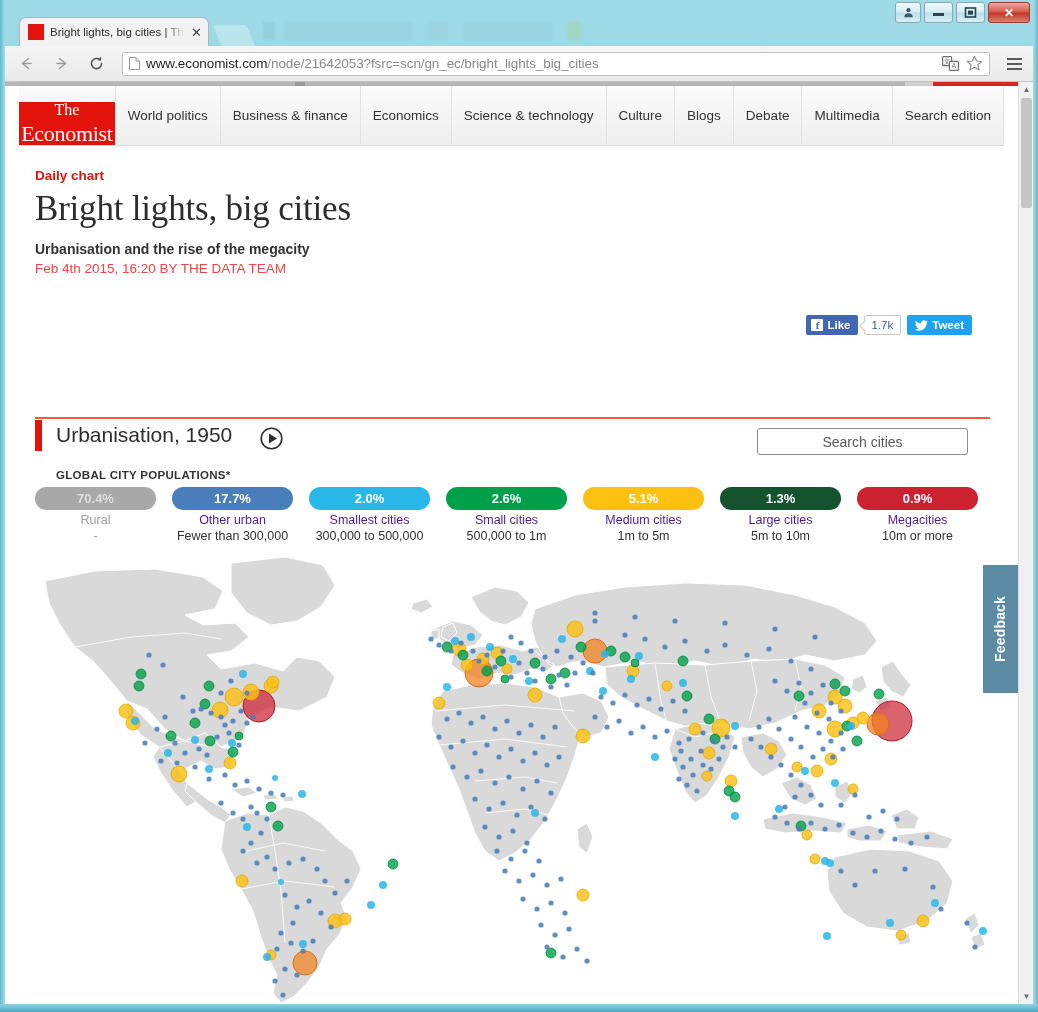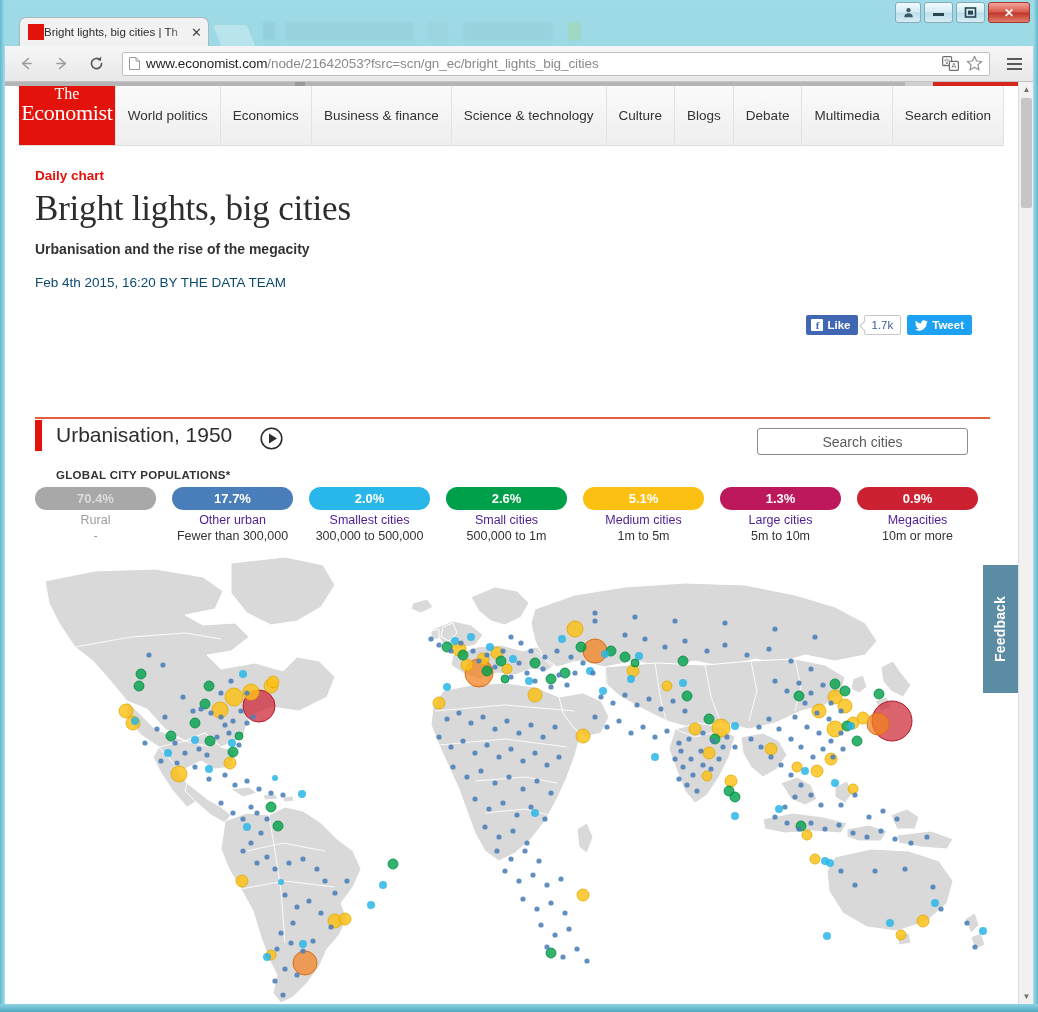--- a/index.html
+++ b/index.html
@@ -33,21 +33,21 @@
     border-color:#9e3a30; color:#fff; font-weight:bold; font-size:12px;
   }
   .wbtn svg { display:block; }
 
   
   #tabstrip { position:absolute; left:5px; top:17px; width:1028px; height:29px; }
   #tab-active {
     position:absolute; left:14px; top:0; width:190px; height:29px;
     background:#f2f2f2; border:1px solid #a8b9c0; border-bottom:none;
     border-radius:7px 7px 0 0;
-    display:flex; align-items:center; padding:0 6px 0 8px; gap:0;
+    display:flex; align-items:center; padding:0 6px 0 8px; gap:6px;
   }
   #tab-favicon { width:16px; height:16px; background:#e3120b; flex:0 0 auto; }
   #tab-title {
     font-size:11.5px; color:#2b2b2b; white-space:nowrap; overflow:hidden;
     flex:1 1 auto; text-overflow:clip;
     -webkit-mask-image: linear-gradient(90deg,#000 85%,transparent 100%);
             mask-image: linear-gradient(90deg,#000 85%,transparent 100%);
   }
   #tab-close { font-size:13px; color:#444; flex:0 0 auto; line-height:1; }
   #tab-new {
@@ -101,42 +101,42 @@
   
   #content { position:absolute; left:0; top:4px; width:1013px; height:918px; background:#fff; }
   #masthead {
     position:absolute; left:14px; top:0; width:985px; height:60px;
     background:linear-gradient(180deg,#fbfbfb,#eeeeee);
     border-bottom:1px solid #dcdcdc;
     display:flex; align-items:stretch;
   }
   #logo {
     width:113px; background:#e3120b; color:#fff;
-    display:flex; flex-direction:column; align-items:center; justify-content:flex-start;
-    font-family:"Liberation Serif", serif; line-height:1.02;
+    display:flex; flex-direction:column; align-items:center; justify-content:space-between;
+    font-family:"Liberation Serif", serif; line-height:1.02;margin-top:16px;
   }
   #logo .l1 { font-size:16px; }
   #logo .l2 { font-size:22px; letter-spacing:-0.3px; }
   #nav { display:flex; align-items:center;text-align:center; }
   .navitem {
     padding:0 12px; height:60px; display:flex; align-items:center;
     font-size:13.5px; color:#333; border-right:1px solid #e2e2e2;
     white-space:nowrap;
   }
   .navitem:first-child { border-left:1px solid #e2e2e2; }
 
   
   #article { position:absolute; left:14px; top:60px; width:985px; }
   #kicker { margin:22px 0 0 16px; font-size:13.5px; font-weight:bold; color:#e3120b; }
   #headline {
     margin:6px 0 0 16px; font-family:"Liberation Serif", serif;
     font-size:35px; color:#2d2d2d; font-weight:normal; letter-spacing:-0.2px;
   }
   #subhead { margin:12px 0 0 16px; font-size:14px; font-weight:bold; color:#333; }
-  #byline { margin:18px 0 0 16px; font-size:13.5px; color:#0c4a6e; }
+  #byline { margin:4px 0 0 16px; font-size:13.5px; color:#ef4444; }
 
   
   #social { position:absolute; right:46px; top:229px; display:flex; align-items:center; gap:6px; }
   #fb-like { display:flex; align-items:center; gap:4px; height:20px; padding:0 7px 0 5px;
     background:#4267b2; border-radius:2px; color:#fff; font-size:11.5px; font-weight:bold; }
   #fb-f { width:12px; height:12px; background:#fff; color:#4267b2; font-family:"Liberation Serif",serif; font-weight:bold;
     font-size:11px; line-height:12px; text-align:center; border-radius:1px; }
   #fb-count { position:relative; height:20px; padding:0 7px; background:#fff; border:1px solid #c8c8c8;
     border-radius:2px; font-size:11.5px; color:#3b5998; display:flex; align-items:center; }
   #fb-count::before { content:""; position:absolute; left:-4px; top:6px; width:7px; height:7px;
@@ -286,22 +286,22 @@
 
     <div id="content">
 
       <div id="masthead">
         <div id="logo">
           <div class="l1">The</div>
           <div class="l2">Economist</div>
         </div>
         <div id="nav">
           <div class="navitem">World politics</div>
+          <div class="navitem">Business &amp; finance</div>
           <div class="navitem">Economics</div>
-          <div class="navitem">Business &amp; finance</div>
           <div class="navitem">Science &amp; technology</div>
           <div class="navitem">Culture</div>
           <div class="navitem">Blogs</div>
           <div class="navitem">Debate</div>
           <div class="navitem">Multimedia</div>
           <div class="navitem">Search edition</div>
         </div>
       </div>
 
       <div id="article">
@@ -359,21 +359,21 @@
             <div class="lg-pill" style="background:#00a04a">2.6%</div>
             <div class="lg-l1">Small cities</div>
             <div class="lg-l2">500,000 to 1m</div>
           </div>
           <div class="lg-col">
             <div class="lg-pill" style="background:#fcc013">5.1%</div>
             <div class="lg-l1">Medium cities</div>
             <div class="lg-l2">1m to 5m</div>
           </div>
           <div class="lg-col">
-            <div class="lg-pill" style="background:#be185d">1.3%</div>
+            <div class="lg-pill" style="background:#14532d">1.3%</div>
             <div class="lg-l1">Large cities</div>
             <div class="lg-l2">5m to 10m</div>
           </div>
           <div class="lg-col">
             <div class="lg-pill" style="background:#cc2131">0.9%</div>
             <div class="lg-l1">Megacities</div>
             <div class="lg-l2">10m or more</div>
           </div>
         </div>
       </div>

